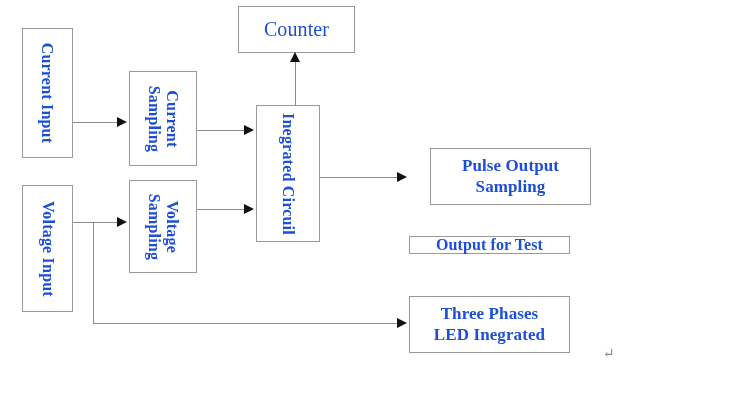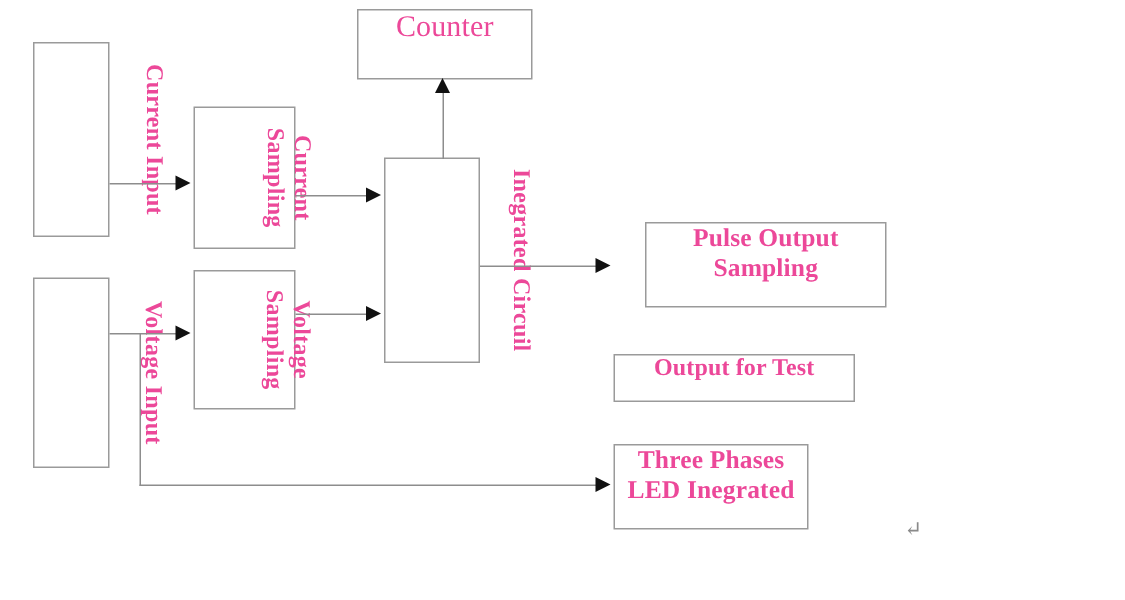--- a/index.html
+++ b/index.html
@@ -15,22 +15,23 @@
     font-family: "Liberation Serif", "DejaVu Serif", serif;
     overflow: hidden;
   }
 
   
   .box {
     position: absolute;
     box-sizing: border-box;
     border: 1px solid #9a9a9a;
     background: #ffffff;
-    color: #ec4899;
+    color: #1d4ed8;
     display: flex;
+    align-items: center;
     justify-content: center;
     text-align: center;
   }
 
   
   .box.h {
     font-size: 17px;
     font-weight: bold;
     line-height: 1.18;
     letter-spacing: 0.1px;
@@ -134,25 +135,25 @@
     <span>Counter</span>
   </div>
 
   <div class="box h" style="left:409px; top:148px; width:161px; height:57px;margin-left:21px;">
     <span>
       <span>Pulse Output</span><br>
       <span>Sampling</span>
     </span>
   </div>
 
-  <div class="box h plain" style="left:409px; top:236px; width:161px; height:32px;">
+  <div class="box h plain" style="left:409px; top:236px; width:161px; height:18px;">
     <span>Output for Test</span>
   </div>
 
-  <div class="box h" style="left:409px; top:296px; width:130px; height:57px;">
+  <div class="box h" style="left:409px; top:296px; width:161px; height:57px;">
     <span>
       <span>Three Phases</span><br>
       <span>LED Inegrated</span>
     </span>
   </div>
 
   <div class="hline" style="left:73px; top:122px; width:46px;"></div>
   <div class="arrow-r" style="left:117px; top:117px;"></div>
 
   <div class="hline" style="left:197px; top:130px; width:49px;"></div>

